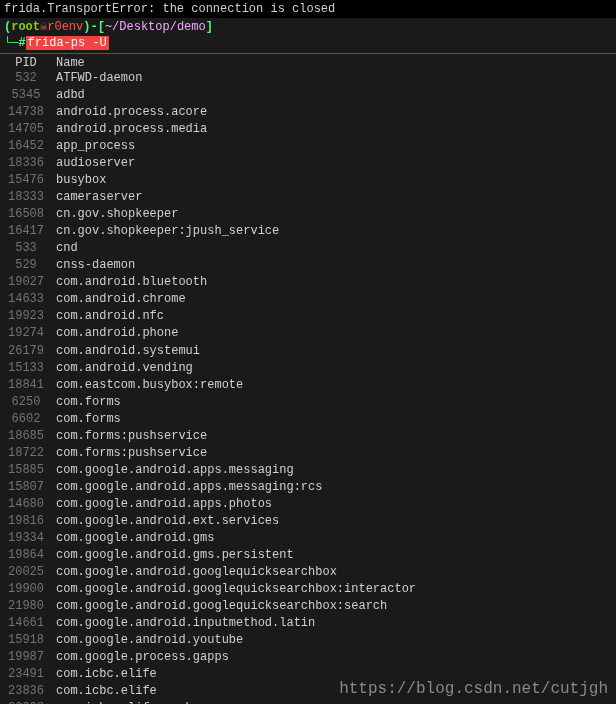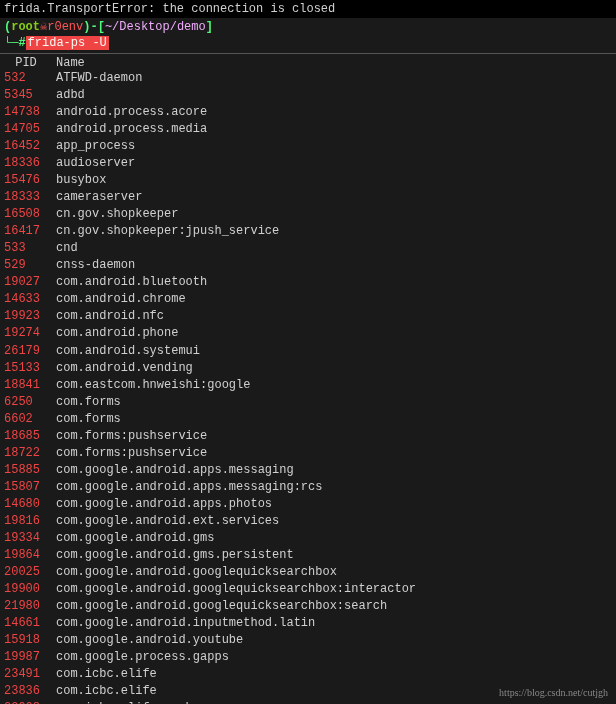--- a/index.html
+++ b/index.html
@@ -81,35 +81,34 @@
       overflow: hidden;
       padding: 0 4px;
     }
     .process-row {
       display: flex;
       font-size: 12px;
       line-height: 1.42;
     }
     .pid {
       min-width: 52px;
-      text-align: left;
+      text-align: center;
       padding-right: 8px;
-      color: #ef4444;
+      color: #737373;
     }
     .proc-name {
       flex: 1;
       color: #d0d0d0;
     }
     .watermark {
       position: absolute;
       bottom: 6px;
       right: 8px;
       color: #888;
-      font-size: 10px;
-      font-family: Liberation Serif, serif;
+      font-size: 16px;
     }
   </style>
 </head>
 <body>
 
 <div class="terminal">
   <div class="top-error">
     <span>frida.TransportError: the connection is closed</span>
   </div>
   <div class="prompt-line">
@@ -198,21 +197,21 @@
       <div class="process-row">
         <span class="pid">26179</span>
         <span class="proc-name">com.android.systemui</span>
       </div>
       <div class="process-row">
         <span class="pid">15133</span>
         <span class="proc-name">com.android.vending</span>
       </div>
       <div class="process-row">
         <span class="pid">18841</span>
-        <span class="proc-name">com.eastcom.hnweishi:google</span>
+        <span class="proc-name">com.eastcom.busybox:remote</span>
       </div>
       <div class="process-row">
         <span class="pid">6250</span>
         <span class="proc-name">com.forms</span>
       </div>
       <div class="process-row">
         <span class="pid">6602</span>
         <span class="proc-name">com.forms</span>
       </div>
       <div class="process-row">

